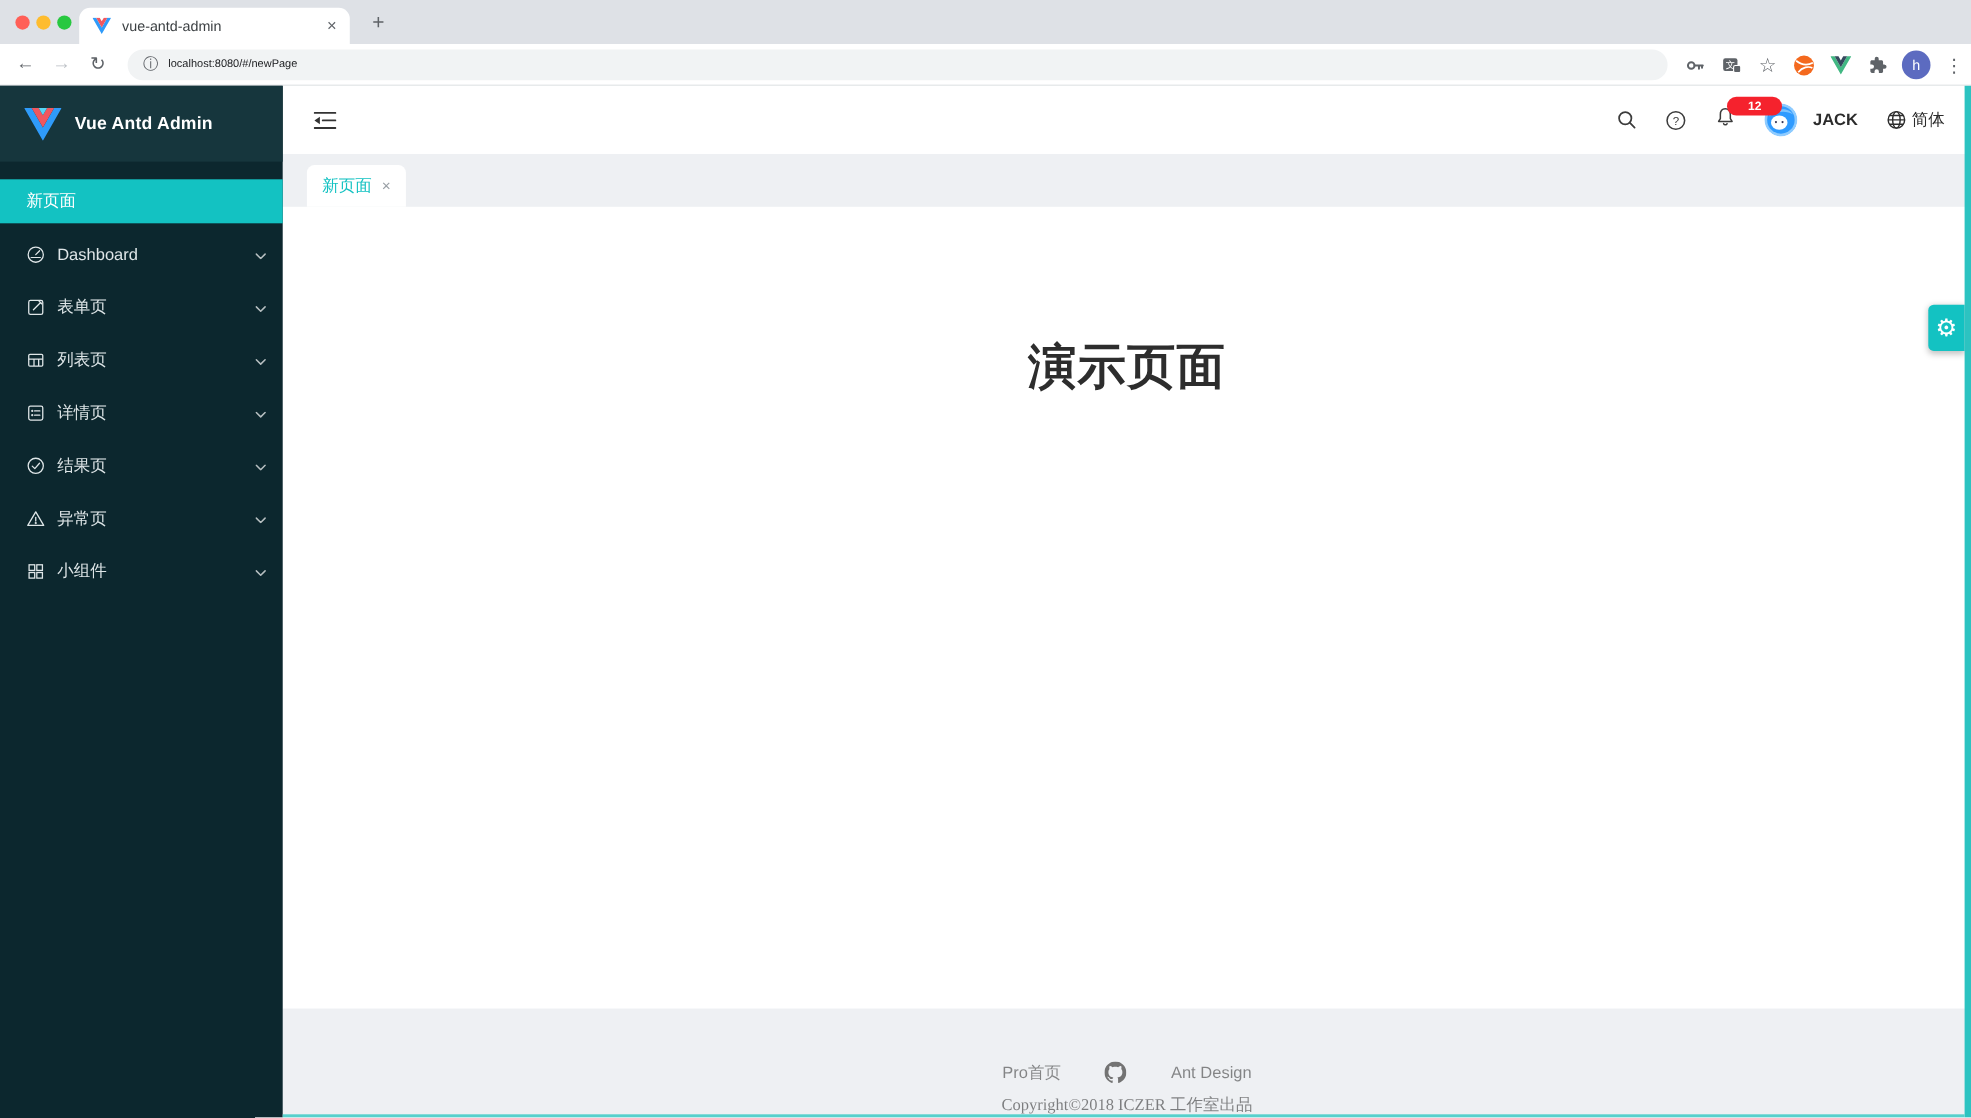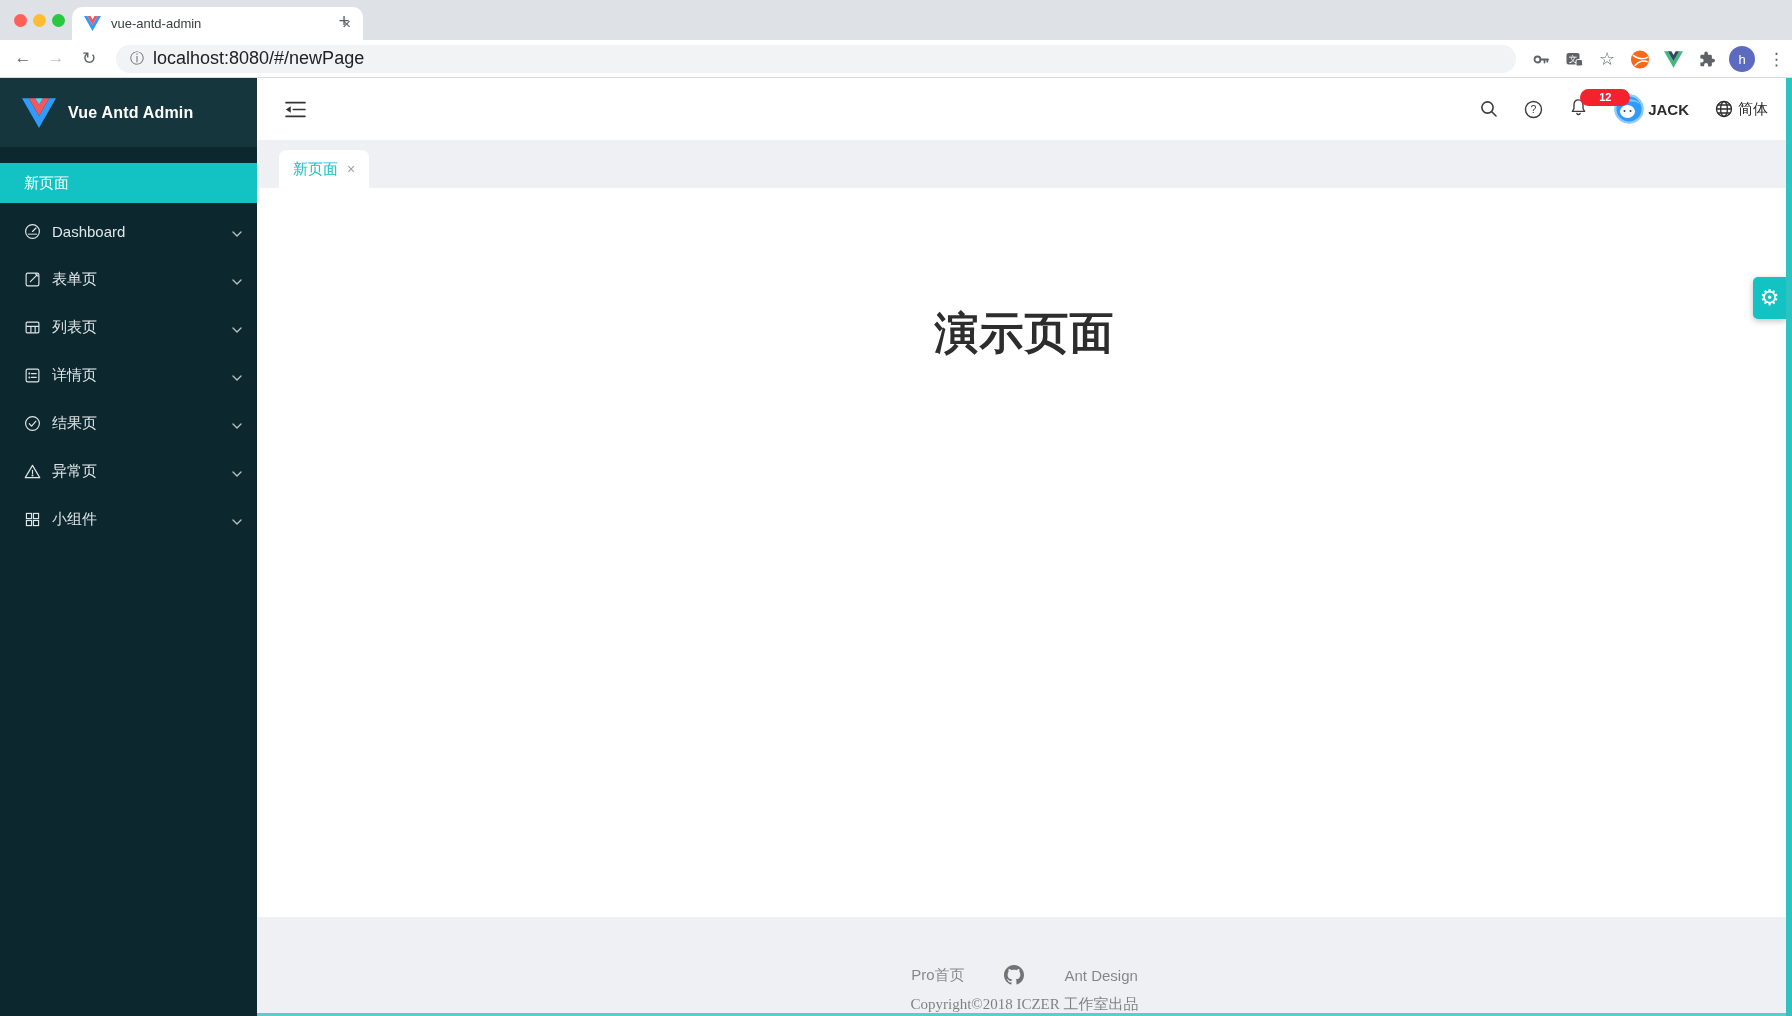--- a/index.html
+++ b/index.html
@@ -5,36 +5,36 @@
   * { margin:0; padding:0; box-sizing:border-box; }
   html,body { width:1792px; height:1016px; overflow:hidden; font-family:"Liberation Sans",sans-serif; }
   body { position:relative; background:#fff; }
   :root { --accent:#13c2c2; }
 
   
   .tabstrip { position:absolute; left:0; top:0; width:1792px; height:40px; background:#dee1e6; }
   .traffic { position:absolute; left:14px; top:14px; display:flex; gap:6px; }
   .tl { width:13px; height:13px; border-radius:50%; }
   .tl.red{background:#ff5f57} .tl.yellow{background:#febc2e} .tl.green{background:#28c840}
-  .browser-tab { position:absolute; left:72px; top:7px; width:291px; height:33px; background:#fff;
+  .browser-tab { position:absolute; left:72px; top:7px; width:246px; height:33px; background:#fff;
     border-radius:10px 10px 0 0; display:flex; align-items:center; padding:0 12px; gap:10px; }
   .browser-tab .title { font-size:13px; color:#3c4043; flex:1; white-space:nowrap; overflow:hidden; }
   .tab-close { font-size:15px; color:#5f6368; cursor:default; }
   .newtab-btn { position:absolute; left:331px; top:8px; width:26px; height:26px; display:flex;
     align-items:center; justify-content:center; font-size:19px; color:#5f6368; }
 
   .urlbar { position:absolute; left:0; top:40px; width:1792px; height:38px; background:#fff;
     border-bottom:1px solid #d8dade; display:flex; align-items:center; }
   .nav-ic { width:30px; text-align:center; font-size:17px; color:#5f6368; flex:0 0 auto; }
   .nav-ic.disabled { color:#bdc1c6; }
   .nav-group { display:flex; margin-left:8px; gap:3px; }
   .url-pill { margin-left:12px; width:1400px; height:28px; background:#f1f3f4; border-radius:14px;
     display:flex; align-items:center; padding:0 14px; gap:9px; }
   .url-pill .info { font-size:14px; color:#5f6368; }
-  .url-text { font-size:18px; color:#202124;text-align:center; }
+  .url-text { font-size:10px; color:#202124;text-align:center; }
   .chrome-right { position:absolute; right:10px; top:40px; height:38px; display:flex; align-items:center; gap:13px; }
   .cr-ic { display:flex; align-items:center; justify-content:center; width:20px; height:20px; }
   .star { font-size:18px; color:#5f6368; }
   .chrome-avatar { width:26px; height:26px; border-radius:50%; background:#5c6bc0; color:#fff;
     font-size:13px; display:flex; align-items:center; justify-content:center; }
   .kebab { font-size:17px; color:#5f6368; width:14px; text-align:center; }
 
   
   .app { position:absolute; left:0; top:78px; width:1792px; height:938px; background:#f0f2f5; }
 
@@ -54,21 +54,21 @@
 
   .main { position:absolute; left:257px; top:0; width:1535px; height:938px; display:flex; flex-direction:column; }
   .appheader { height:62px; background:#fff; display:flex; align-items:center; padding:0 24px 0 28px; flex:0 0 auto; }
   .fold-btn { width:24px; height:24px; display:flex; align-items:center; }
   .header-right { margin-left:auto; display:flex; align-items:center; gap:26px; }
   .h-ic svg { display:block; }
   .bell-wrap { position:relative; }
   .badge { position:absolute; top:-9px; left:11px; background:#f5222d; color:#fff; font-size:11px;
     height:17px; min-width:26px; padding:0 19px; border-radius:9px; display:flex; align-items:center;
     justify-content:center; font-weight:bold; }
-  .user-wrap { display:flex; align-items:center; gap:4px; }
+  .user-wrap { display:flex; align-items:center; gap:14px; }
   .app-avatar { width:30px; height:30px; border-radius:50%; display:block; }
   .user-name { font-size:15px; font-weight:bold; color:#2c2c2c; }
   .locale-wrap { display:flex; align-items:center; gap:5px; color:#2c2c2c; }
   .locale-label { font-size:15px; }
 
   .tabbar { height:48px; background:#eef0f3; padding-left:22px; display:flex; align-items:flex-end; flex:0 0 auto; }
   .page-tab { height:38px; background:#fff; border-radius:7px 7px 0 0; display:flex; align-items:center;
     padding:0 14px; gap:9px; }
   .page-tab .pt-label { color:var(--accent); font-size:15px; }
   .page-tab .pt-close { color:#9aa0a6; font-size:14px; }

